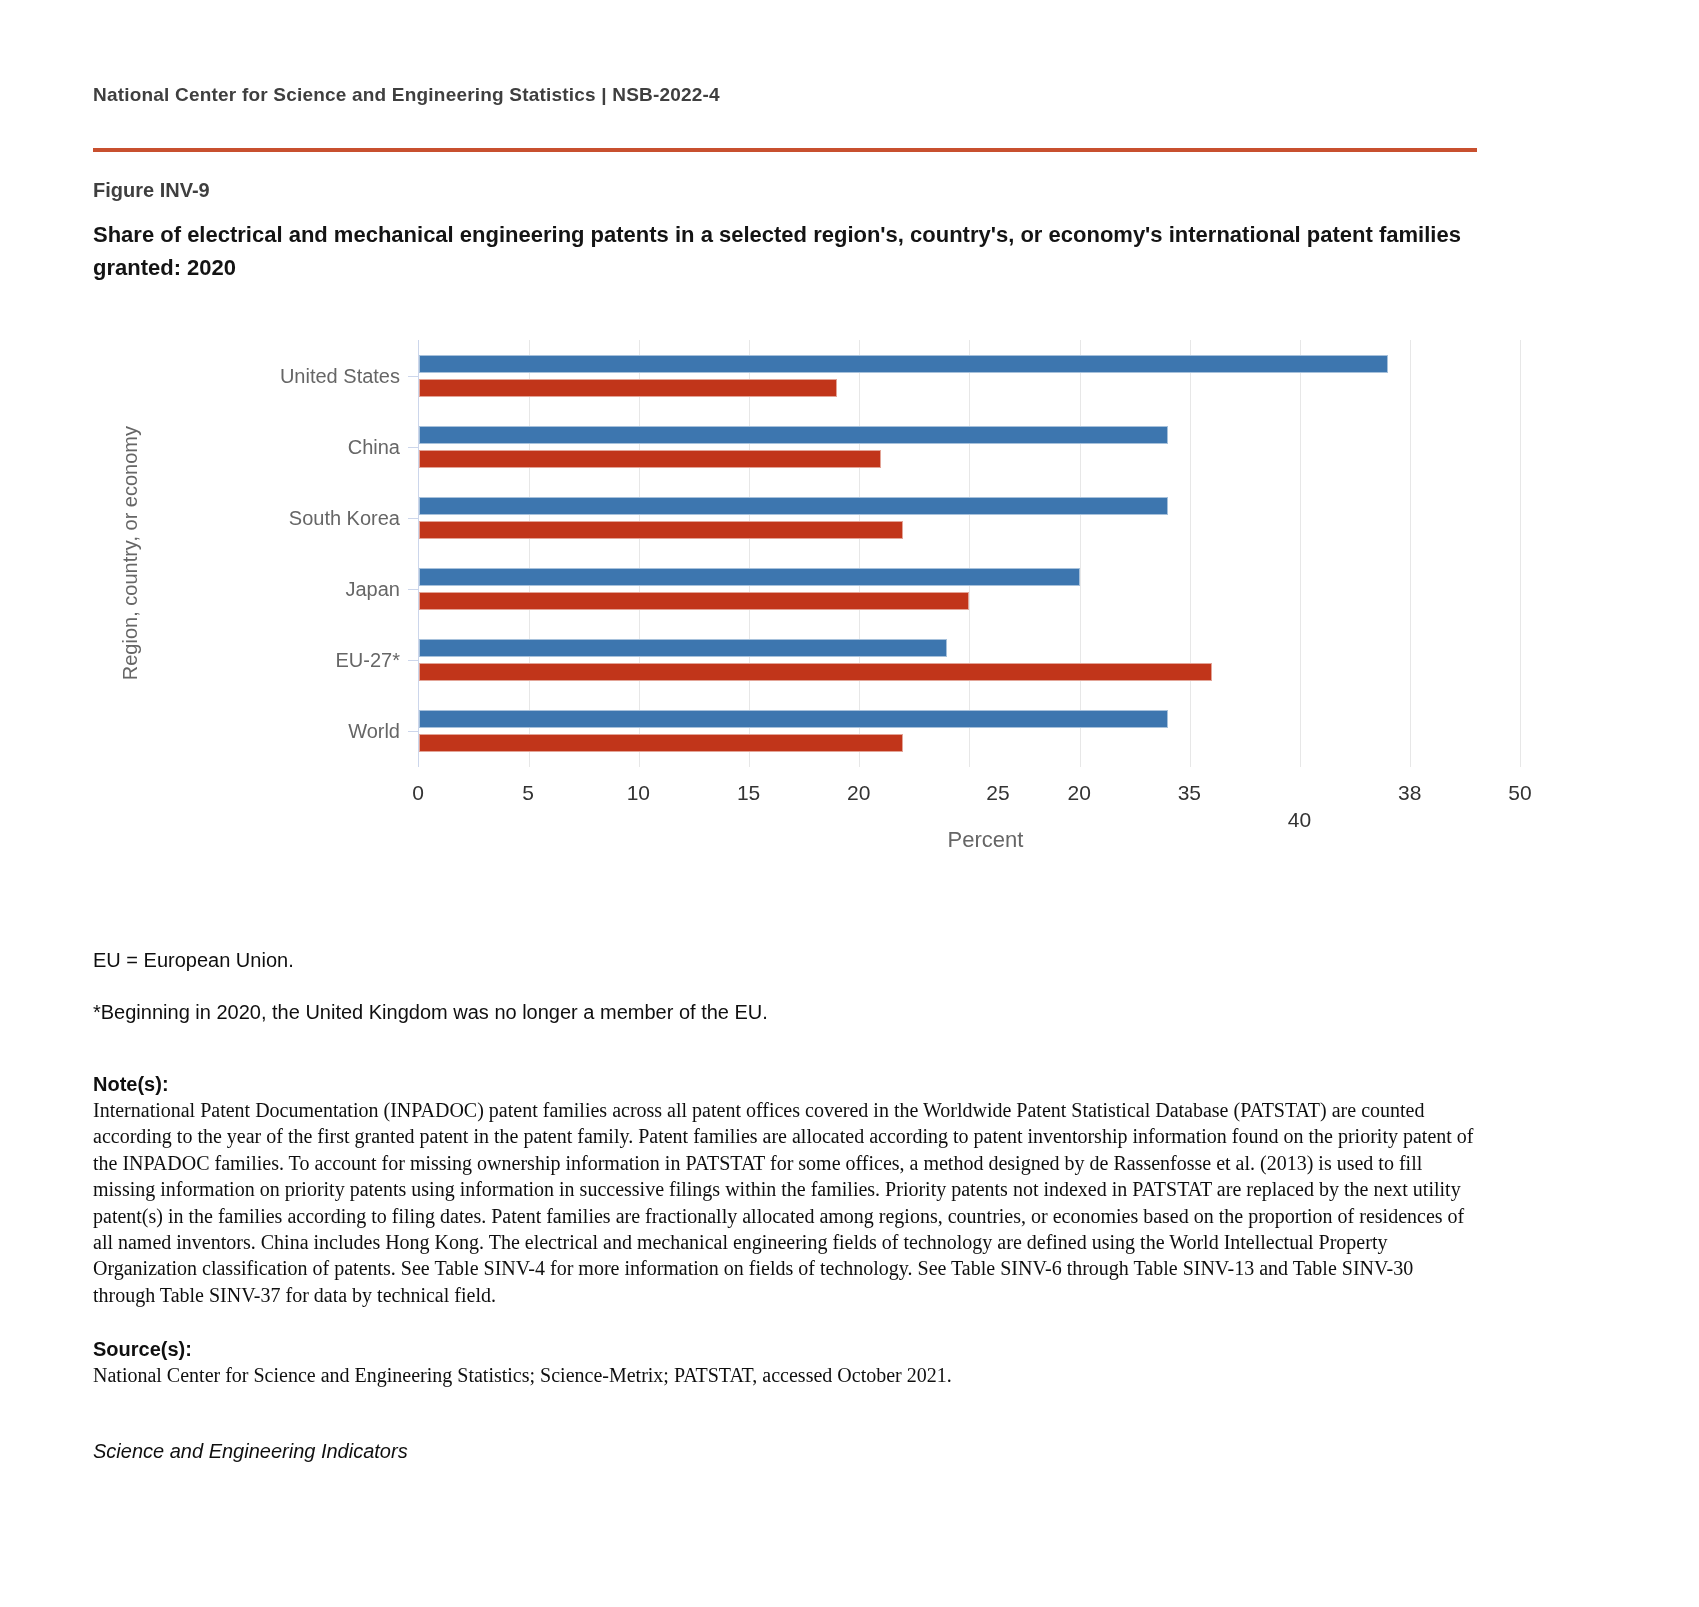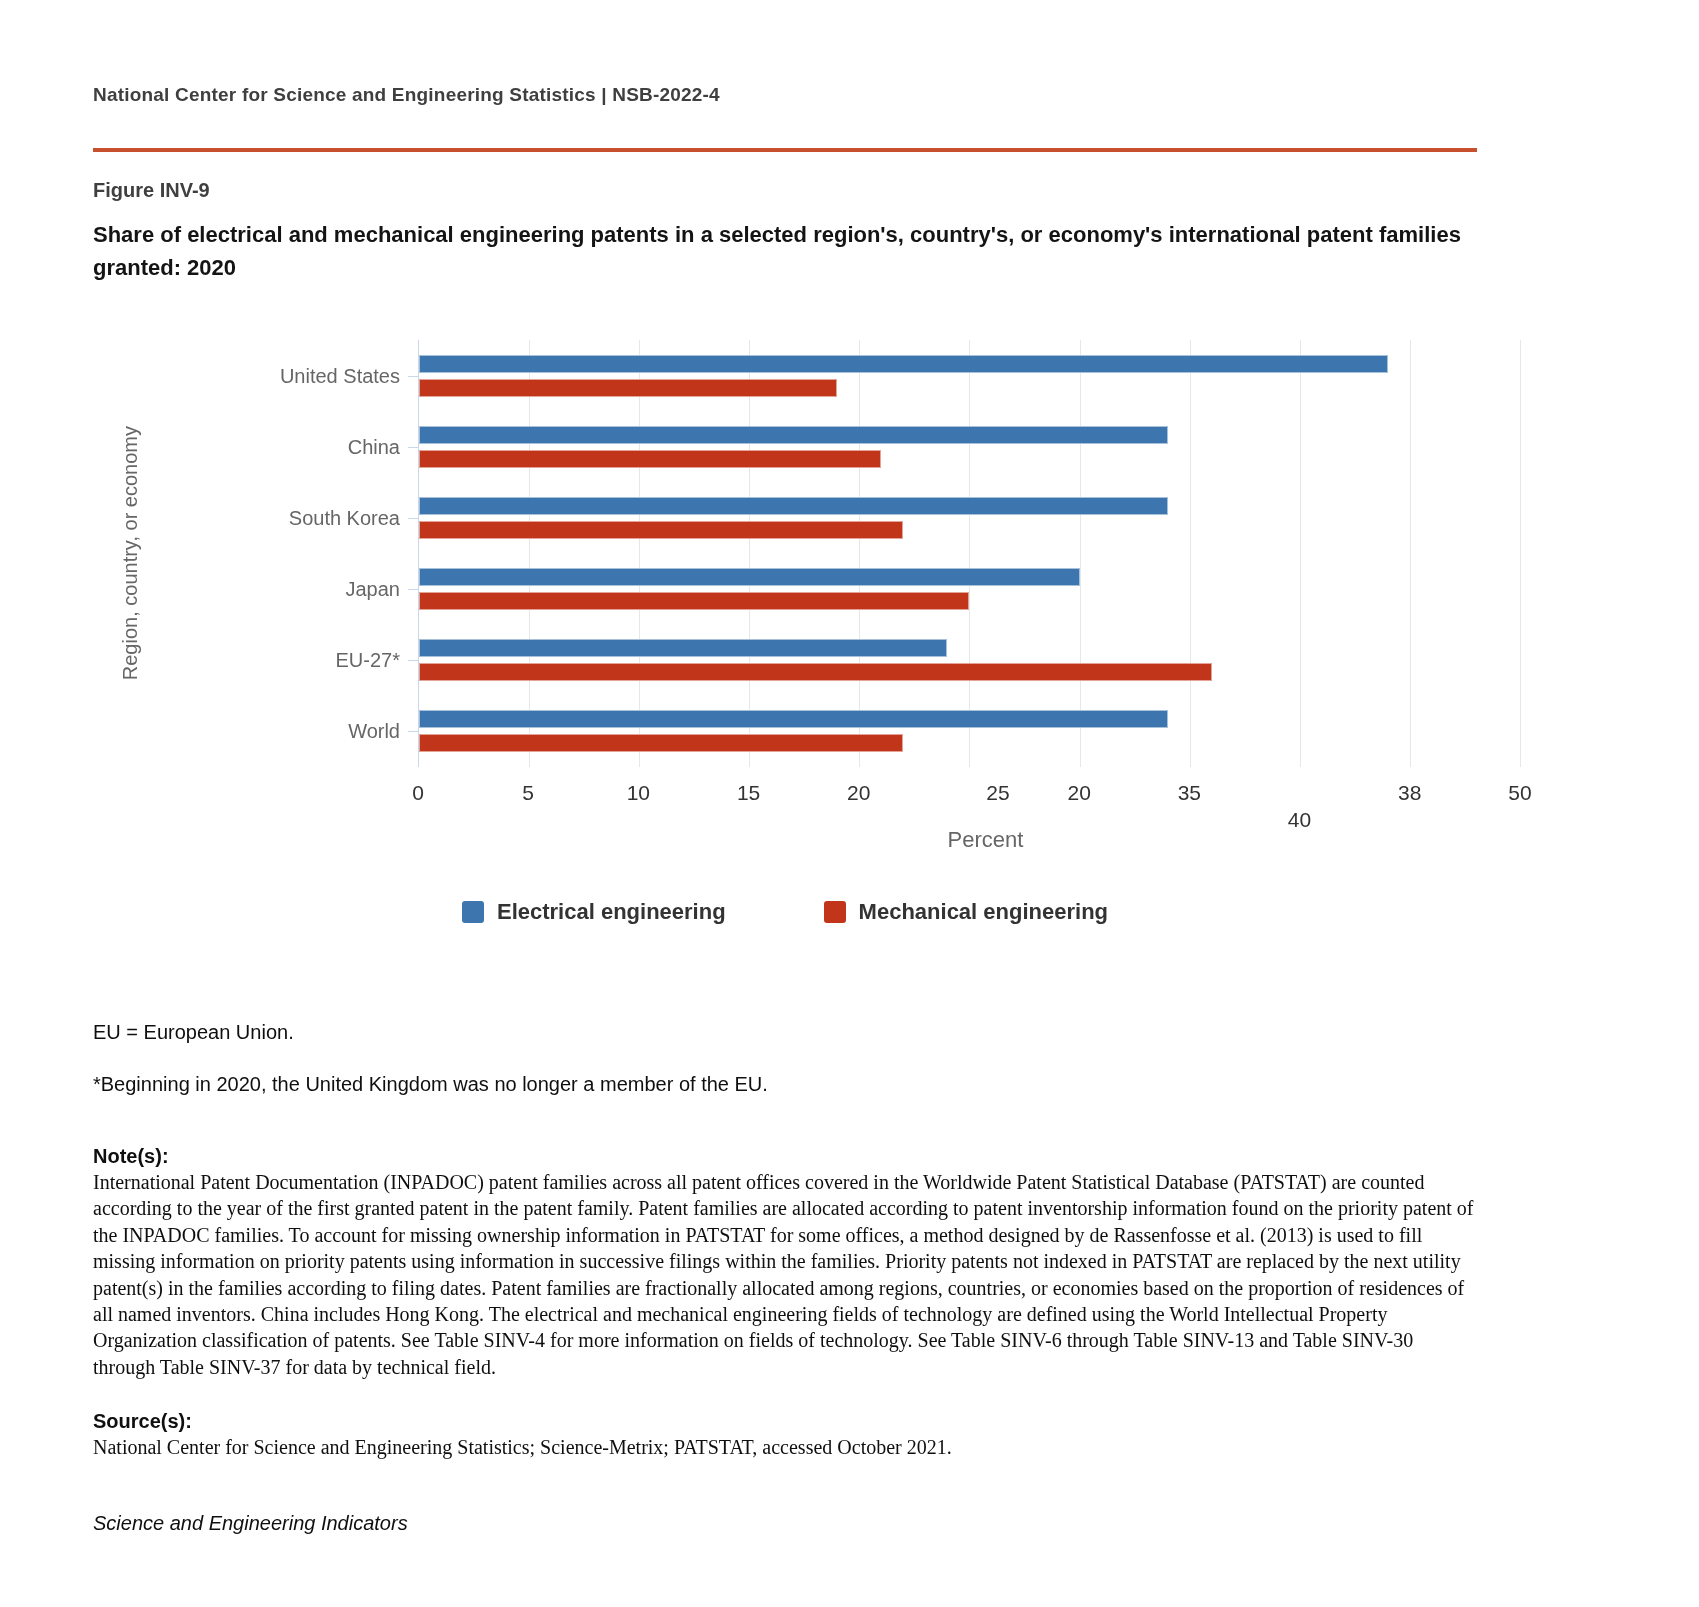--- a/index.html
+++ b/index.html
@@ -113,30 +113,20 @@
           <span class="xtick" style="left: 77.6699%; margin-top: 27px;">40</span>
           <span class="xtick" style="left: 87.3786%;">38</span>
           <span class="xtick" style="left: 97.0874%;">50</span>
         </div>
 
       <div></div>
       <div></div>
       <div class="xlabel">Percent</div>
     </div>
 
-    <div class="legend" id="legend">
-        <div class="legend-item">
-          <span class="swatch" style="background: rgb(61, 118, 175);"></span>
-          <span>Electrical engineering</span>
-        </div>
-        <div class="legend-item">
-          <span class="swatch" style="background: rgb(193, 53, 26);"></span>
-          <span>Mechanical engineering</span>
-        </div>
-      </div>
   </div>
 
   <div class="footnotes">
     <p class="fn-line">EU = European Union.</p>
     <p class="fn-line fn-gap">*Beginning in 2020, the United Kingdom was no longer a member of the EU.</p>
 
     <p class="fn-line fn-gap" style="margin-top:46px;">
       <span class="fn-label">Note(s):</span>
     </p>
     <p class="fn-para">International Patent Documentation (INPADOC) patent families across all patent offices covered in the Worldwide Patent Statistical Database (PATSTAT) are counted according to the year of the first granted patent in the patent family. Patent families are allocated according to patent inventorship information found on the priority patent of the INPADOC families. To account for missing ownership information in PATSTAT for some offices, a method designed by de Rassenfosse et al. (2013) is used to fill missing information on priority patents using information in successive filings within the families. Priority patents not indexed in PATSTAT are replaced by the next utility patent(s) in the families according to filing dates. Patent families are fractionally allocated among regions, countries, or economies based on the proportion of residences of all named inventors. China includes Hong Kong. The electrical and mechanical engineering fields of technology are defined using the World Intellectual Property Organization classification of patents. See Table SINV-4 for more information on fields of technology. See Table SINV-6 through Table SINV-13 and Table SINV-30 through Table SINV-37 for data by technical field.</p>

